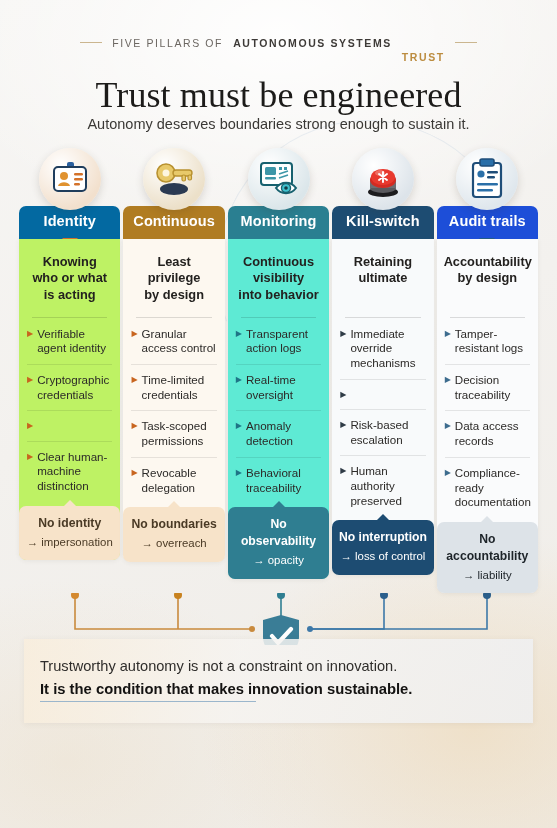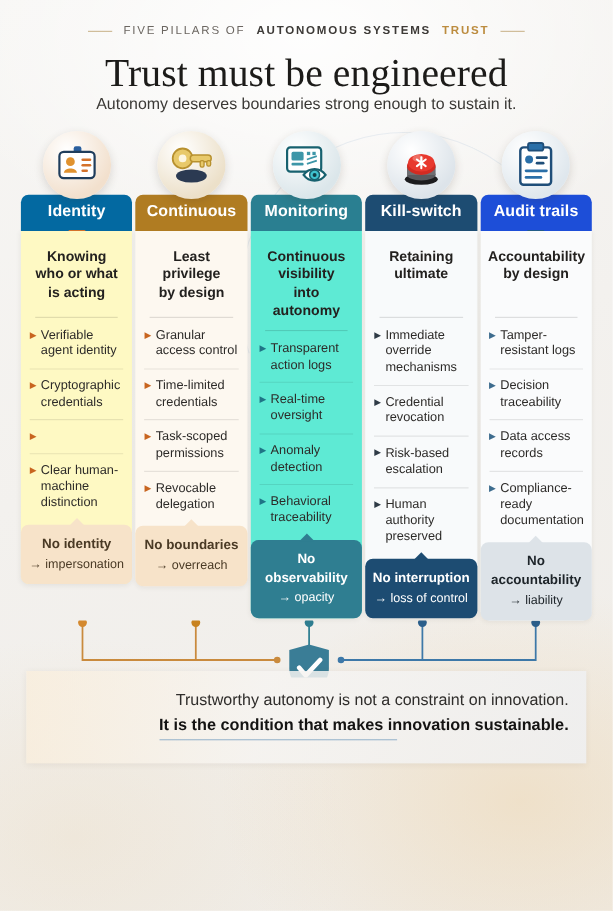--- a/index.html
+++ b/index.html
@@ -42,21 +42,21 @@
 
   
   .header { padding: 22px 20px 0; text-align: center; position: relative; z-index: 3; }
   .eyebrow {
     display: flex; align-items: center; justify-content: center; gap: 10px;
     font-size: 10.5px; letter-spacing: 1.6px; color: #6b6661;
   }
   .eyebrow .rule { width: 22px; height: 1px; background: #cbb68f; display: block; }
   .eyebrow .t1 { font-weight: 400; }
   .eyebrow .t2 { font-weight: 700; color: #3d3a37; }
-  .eyebrow .t3 { font-weight: 700; color: #bc8c3f; }
+  .eyebrow .t3 { font-weight: 700; color: #bc8c3f; margin-top: 29px; }
   .title {
     font-family: "Liberation Serif", serif;
     font-size: 36px; font-weight: 400; color: #1c1b19;
     margin-top: 13px; letter-spacing: 0.1px; line-height: 1.1;
   }
   .subtitle {
     font-size: 14.5px; color: #3a3835; font-weight: 400;
   }
 
   
@@ -146,21 +146,21 @@
 
   
   .connectors { position: relative; height: 52px; z-index: 2; margin-top: 0; }
   .connectors svg { position: absolute; top: 0; left: 0; }
 
   
   .conclusion {
     position: relative; z-index: 3;
     margin: -6px 24px 16px;
     padding: 19px 16px 21px;
-    text-align: right;
+    text-align: left;
     background: linear-gradient(100deg, rgba(250,238,219,0.72) 0%, rgba(246,244,241,0.85) 42%, rgba(239,240,242,0.85) 100%);
     box-shadow: 0 1px 6px rgba(80,70,55,0.07);
   }
   .c1 { font-size: 14.6px; color: #2f2d2b; font-weight: 400; }
   .c2 {
     font-size: 14.8px; color: #141312; font-weight: 700; margin-top: 7px;
     display: inline-block; position: relative; padding-bottom: 5px;
   }
   .c2::after {
     content: ""; position: absolute; left: 0; bottom: 0; width: 58%; height: 1.5px;
@@ -198,21 +198,21 @@
         <path d="M8,27 C9,22 19,22 20,27 Z" fill="#e0922f"></path>
         <rect x="24" y="14" width="9" height="2.4" rx="1.2" fill="#d4722a"></rect>
         <rect x="24" y="19" width="9" height="2.4" rx="1.2" fill="#d4722a"></rect>
         <rect x="24" y="24" width="6" height="2.4" rx="1.2" fill="#d4722a"></rect>
       </svg>
       </div>
     </div>
     <div class="tab" style="background:#0369a1">
       <span class="lbl">Identity</span>
     </div>
-    <div class="card" style="background:#fef9c3">
+    <div class="card" style="background:#bef264">
       <div class="sub">
           <div>Knowing</div>
           <div>who or what</div>
           <div>is acting</div>
         </div>
       <div class="divider-line"></div>
       <div class="bullets">
           <div class="bullet">
        <span class="mark" style="color:#c8651f">▶</span>
        <span class="txt">Verifiable agent identity</span>
@@ -301,21 +301,21 @@
       </svg>
       </div>
     </div>
     <div class="tab" style="background:#2a7f91">
       <span class="lbl">Monitoring</span>
     </div>
     <div class="card" style="background:#5eead4">
       <div class="sub">
           <div>Continuous</div>
           <div>visibility</div>
-          <div>into autonomy</div>
+          <div>into behavior</div>
         </div>
       <div class="divider-line"></div>
       <div class="bullets">
           <div class="bullet">
        <span class="mark" style="color:#1f7486">▶</span>
        <span class="txt">Transparent action logs</span>
      </div>
           <div class="bullet">
        <span class="mark" style="color:#1f7486">▶</span>
        <span class="txt">Real-time oversight</span>
@@ -359,21 +359,20 @@
           <div>ultimate</div>
         </div>
       <div class="divider-line"></div>
       <div class="bullets">
           <div class="bullet">
        <span class="mark" style="color:#2f3b46">▶</span>
        <span class="txt">Immediate override mechanisms</span>
      </div>
           <div class="bullet">
        <span class="mark" style="color:#2f3b46">▶</span>
-       <span class="txt">Credential revocation</span>
      </div>
           <div class="bullet">
        <span class="mark" style="color:#2f3b46">▶</span>
        <span class="txt">Risk-based escalation</span>
      </div>
           <div class="bullet">
        <span class="mark" style="color:#2f3b46">▶</span>
        <span class="txt">Human authority preserved</span>
      </div>
         </div>

